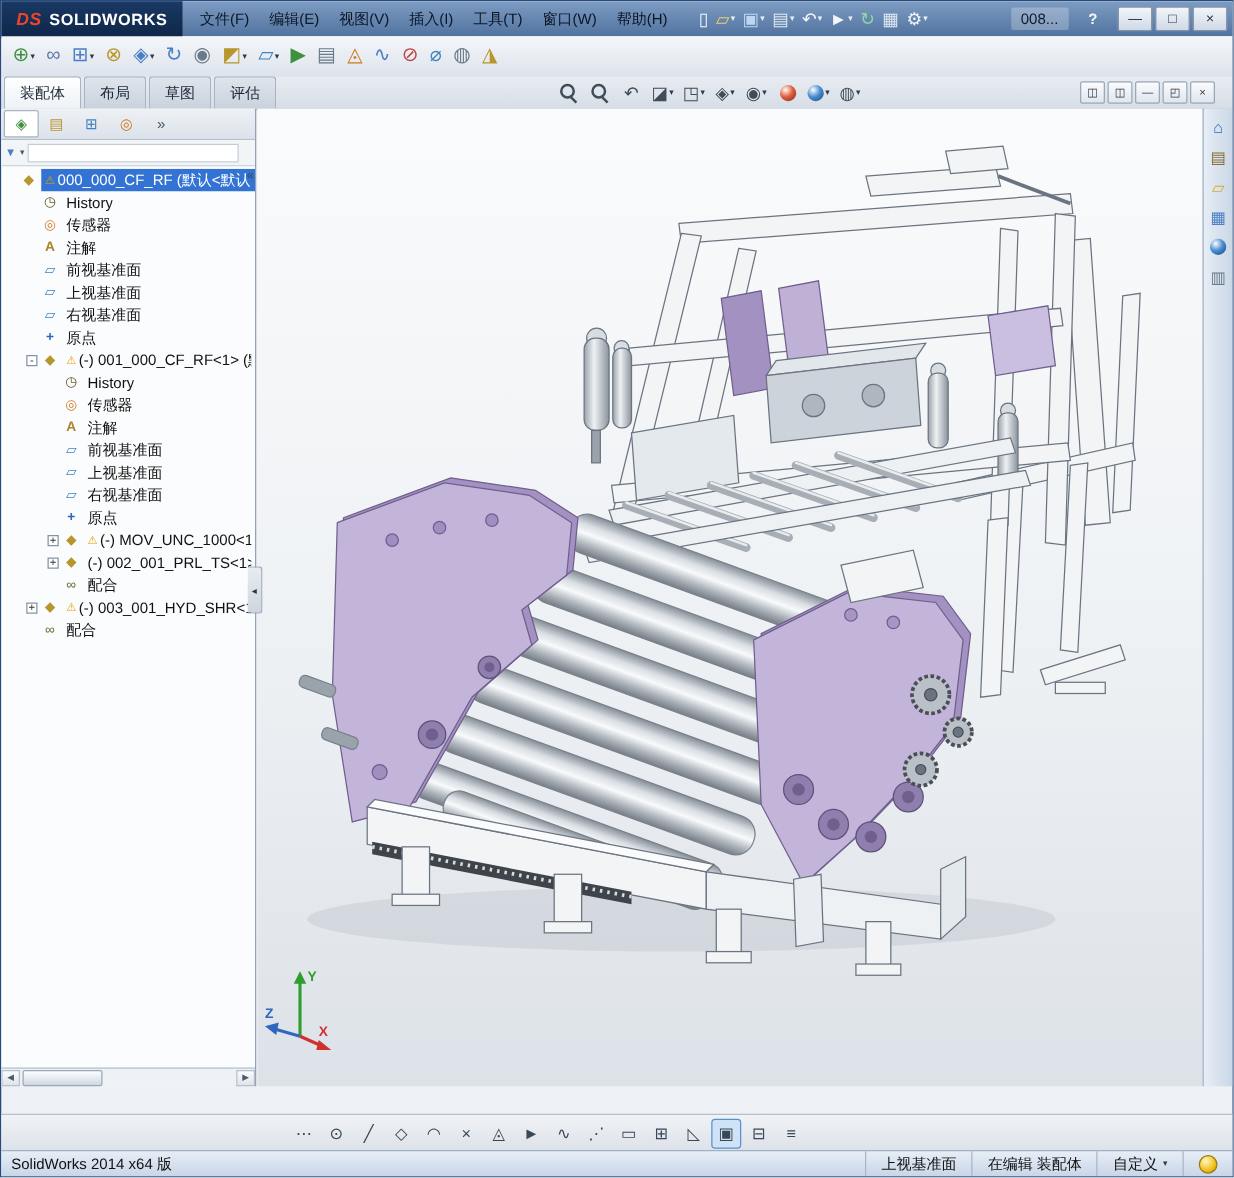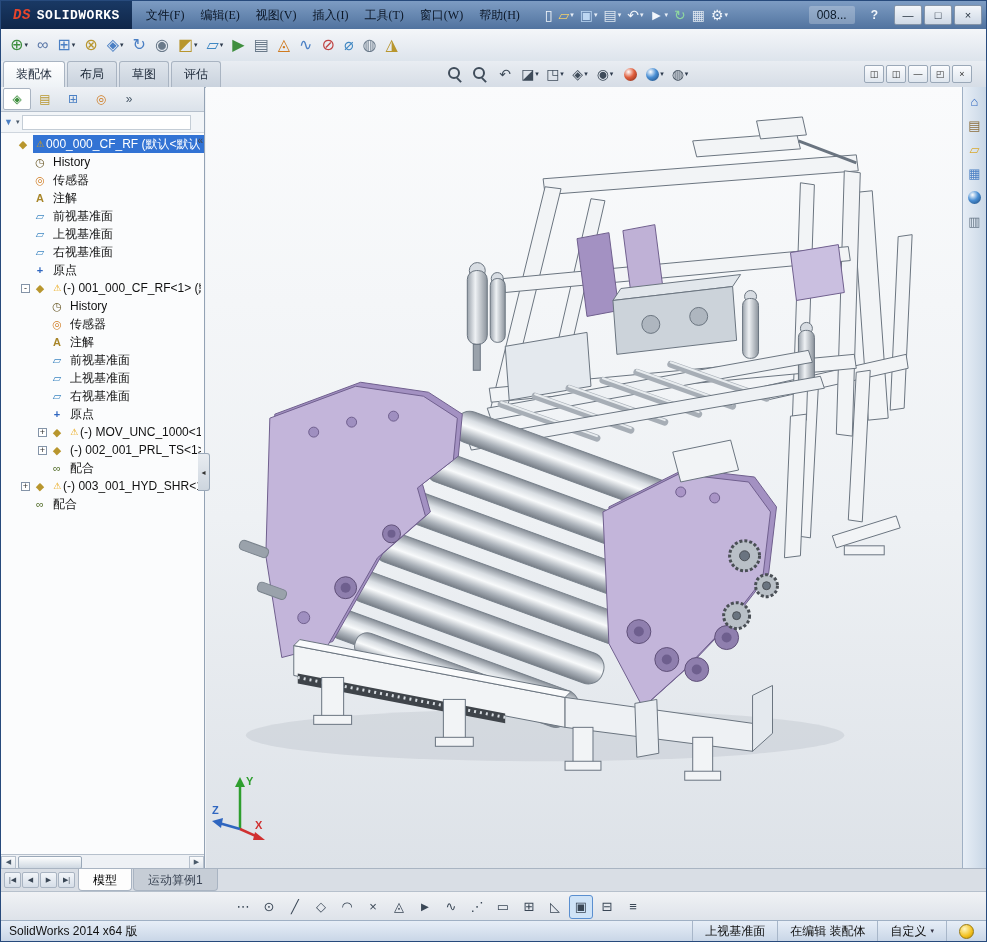--- a/index.html
+++ b/index.html
@@ -1,24 +1,24 @@
 <!DOCTYPE html>
 <html style="--titlebar-top: #7d9cc3; --titlebar-bottom: #51739f; --logo-bg: #132f58; --logo-red: #e8452c; --selection: #3273d4; --warning: #e8a000; --accent-blue: #2f66c0; --plate-purple: #c3b5da; --plate-purple-dark: #a391c2; --plate-edge: #6f5f8e; --roller-light: #f8fafb; --roller-dark: #767d86; --triad-x: #d03030; --triad-y: #2e9e2e; --triad-z: #2f66c0;"><head>
 <meta charset="utf-8">
 <style>
   html,body{margin:0;padding:0;}
   body{width:987px;height:942px;font-family:"Liberation Sans","DejaVu Sans",sans-serif;font-size:12px;overflow:hidden;background:#eef1f5;}
   #app{position:relative;width:987px;height:942px;border:1px solid #274a7c;box-sizing:border-box;overflow:hidden;}
 
   
   #titlebar{position:absolute;top:0;left:0;right:0;height:28px;background:linear-gradient(var(--titlebar-top,#7d9cc3),var(--titlebar-bottom,#51739f));display:flex;align-items:center;padding-right:4px;}
-  #logo{height:32px;background:linear-gradient(#1a3a66,#0f2547);color:#fff;display:flex;align-items:center;padding:0 12px;font-weight:bold;font-size:13px;letter-spacing:.5px;font-family:Liberation Mono, monospace;}
+  #logo{height:32px;background:linear-gradient(#1a3a66,#0f2547);color:#fff;display:flex;align-items:center;padding:0 12px;font-weight:bold;font-size:13px;letter-spacing:.5px;}
   #logo .ds{color:#e8452c;font-style:italic;font-weight:800;margin-right:6px;font-size:14px;}
   #menus{display:flex;align-items:center;margin-left:6px;}
-  .menu-item{color:#0b1626;padding:0 8px;border-radius:2px;cursor:default;font-family:Liberation Serif, serif;}
+  .menu-item{color:#0b1626;padding:0 8px;border-radius:2px;cursor:default;}
   #tb1-icons{display:flex;align-items:center;margin-left:14px;}
   .tb-icon{height:22px;display:flex;align-items:center;justify-content:center;padding:0 3px;border-radius:2px;position:relative;}
   .tb-icon .glyph{font-size:14px;line-height:1;}
   .tb-icon .dd,.tb2-icon .dd,.hud-icon .dd{font-size:7px;color:#2c3a4c;margin-left:1px;}
   .tb-icon .dd{color:#e9eff7;}
   .doc-title{color:#0c1a2a;background:rgba(255,255,255,.25);padding:2px 8px;border-radius:2px;margin:0 8px;white-space:nowrap;}
   #help-label{color:#f2f6fb;font-weight:bold;padding:0 8px;}
   #win-buttons{display:flex;margin-left:6px;}
   .win-btn{width:26px;height:18px;background:linear-gradient(#f3f6fa,#cfd9e6);border:1px solid #8494a8;border-radius:2px;display:flex;align-items:center;justify-content:center;font-size:11px;color:#24303e;margin-left:2px;}
   .win-btn .glyph{font-size:11px;line-height:1;}
@@ -676,40 +676,20 @@
         <span class="rp-icon">
           <span class="glyph" style="color: rgb(74, 127, 196);">▦</span>
         </span>
         <span class="rp-icon ball"></span>
         <span class="rp-icon">
           <span class="glyph" style="color: rgb(106, 122, 138);">▥</span>
         </span>
       </div>
   </div>
 
-  <div id="bottom-tabs">
-    <div id="vcr">
-        <span class="vcr-btn">
-          <span class="glyph">|◀</span>
-        </span>
-        <span class="vcr-btn">
-          <span class="glyph">◀</span>
-        </span>
-        <span class="vcr-btn">
-          <span class="glyph">▶</span>
-        </span>
-        <span class="vcr-btn">
-          <span class="glyph">▶|</span>
-        </span>
-      </div>
-    <div id="bottom-tab-strip">
-        <span class="b-tab active">模型</span>
-        <span class="b-tab">运动算例1</span>
-      </div>
-  </div>
 
   <div id="sketch-bar">
     <div id="sketch-icons" style="display:flex;align-items:center;gap:2px;">
         <span class="sk-icon">
           <span class="glyph">⋯</span>
         </span>
         <span class="sk-icon">
           <span class="glyph">⊙</span>
         </span>
         <span class="sk-icon">

